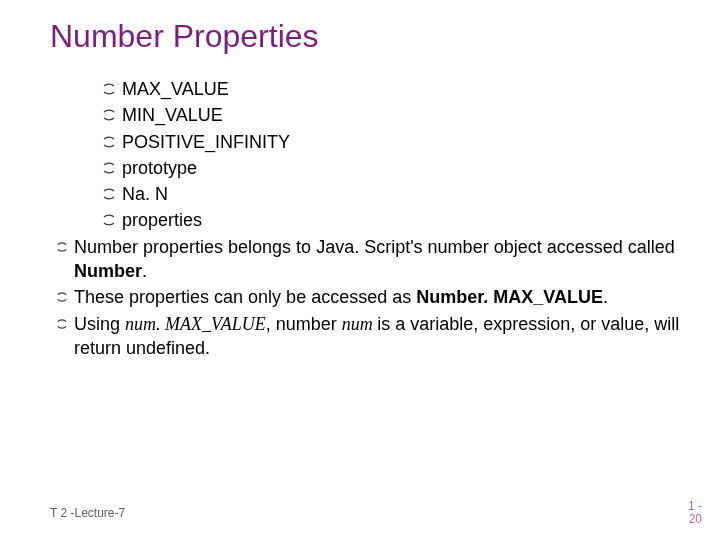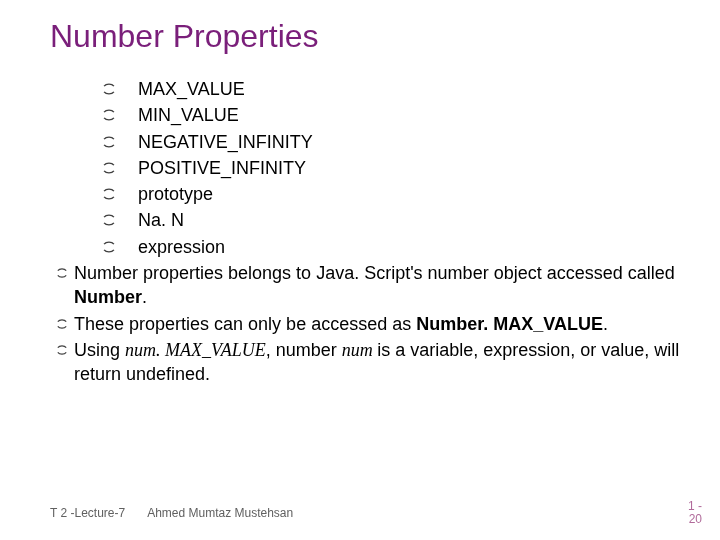--- a/index.html
+++ b/index.html
@@ -25,21 +25,21 @@
   .content {
     font-size: 18px;
     color: #000;
     line-height: 1.35;
   }
   .bullet {
     display: flex;
     align-items: flex-start;
     margin-bottom: 2px;
   }
-  .l1 { margin-left: 52px; gap: 16px; }
+  .l1 { margin-left: 52px; }
   .l0 { margin-left: 6px; }
   .bicon {
     flex: 0 0 auto;
     width: 14px; height: 14px;
     margin-top: 5px;
     margin-right: 6px;
     color: #404040;
   }
   .bicon0 {
     flex: 0 0 auto;
@@ -86,45 +86,39 @@
     <div class="bullet l1">
       <svg class="bicon" viewBox="0 0 20 20">
           <path fill="none" stroke="currentColor" stroke-width="2" d="M3 6 C6 2,14 2,17 6 M3 14 C6 18,14 18,17 14"></path>
         </svg>
       <span class="btxt">MIN_VALUE</span>
     </div>
     <div class="bullet l1">
       <svg class="bicon" viewBox="0 0 20 20">
           <path fill="none" stroke="currentColor" stroke-width="2" d="M3 6 C6 2,14 2,17 6 M3 14 C6 18,14 18,17 14"></path>
         </svg>
-      <span class="btxt">NEGATIVE_INFINITY</span>
-    </div>
-    <div class="bullet l1">
-      <svg class="bicon" viewBox="0 0 20 20">
-          <path fill="none" stroke="currentColor" stroke-width="2" d="M3 6 C6 2,14 2,17 6 M3 14 C6 18,14 18,17 14"></path>
-        </svg>
       <span class="btxt">POSITIVE_INFINITY</span>
     </div>
     <div class="bullet l1">
       <svg class="bicon" viewBox="0 0 20 20">
           <path fill="none" stroke="currentColor" stroke-width="2" d="M3 6 C6 2,14 2,17 6 M3 14 C6 18,14 18,17 14"></path>
         </svg>
       <span class="btxt">prototype</span>
     </div>
     <div class="bullet l1">
       <svg class="bicon" viewBox="0 0 20 20">
           <path fill="none" stroke="currentColor" stroke-width="2" d="M3 6 C6 2,14 2,17 6 M3 14 C6 18,14 18,17 14"></path>
         </svg>
       <span class="btxt">Na. N</span>
     </div>
     <div class="bullet l1">
       <svg class="bicon" viewBox="0 0 20 20">
           <path fill="none" stroke="currentColor" stroke-width="2" d="M3 6 C6 2,14 2,17 6 M3 14 C6 18,14 18,17 14"></path>
         </svg>
-      <span class="btxt">expression</span>
+      <span class="btxt">properties</span>
     </div>
 
     <div class="bullet l0">
       <svg class="bicon0" viewBox="0 0 20 20">
           <path fill="none" stroke="currentColor" stroke-width="2" d="M3 6 C6 2,14 2,17 6 M3 14 C6 18,14 18,17 14"></path>
         </svg>
       <span class="btxt">
         <span>Number properties belongs to Java. Script's number object accessed called </span><span class="bold">Number</span><span>.</span>
       </span>
     </div>
@@ -141,20 +135,19 @@
           <path fill="none" stroke="currentColor" stroke-width="2" d="M3 6 C6 2,14 2,17 6 M3 14 C6 18,14 18,17 14"></path>
         </svg>
       <span class="btxt">
         <span>Using </span><span class="italic">num. MAX_VALUE</span><span>, number </span><span class="italic">num </span><span>is a variable, expression, or value, will return undefined.</span>
       </span>
     </div>
   </div>
 
   <div class="footer">
     <span>T 2 -Lecture-7</span>
-    <span>Ahmed Mumtaz Mustehsan</span>
   </div>
 
   <div class="pagenum">
     <div>1 -</div>
     <div>20</div>
   </div>
 </div>
 
 </body></html>

